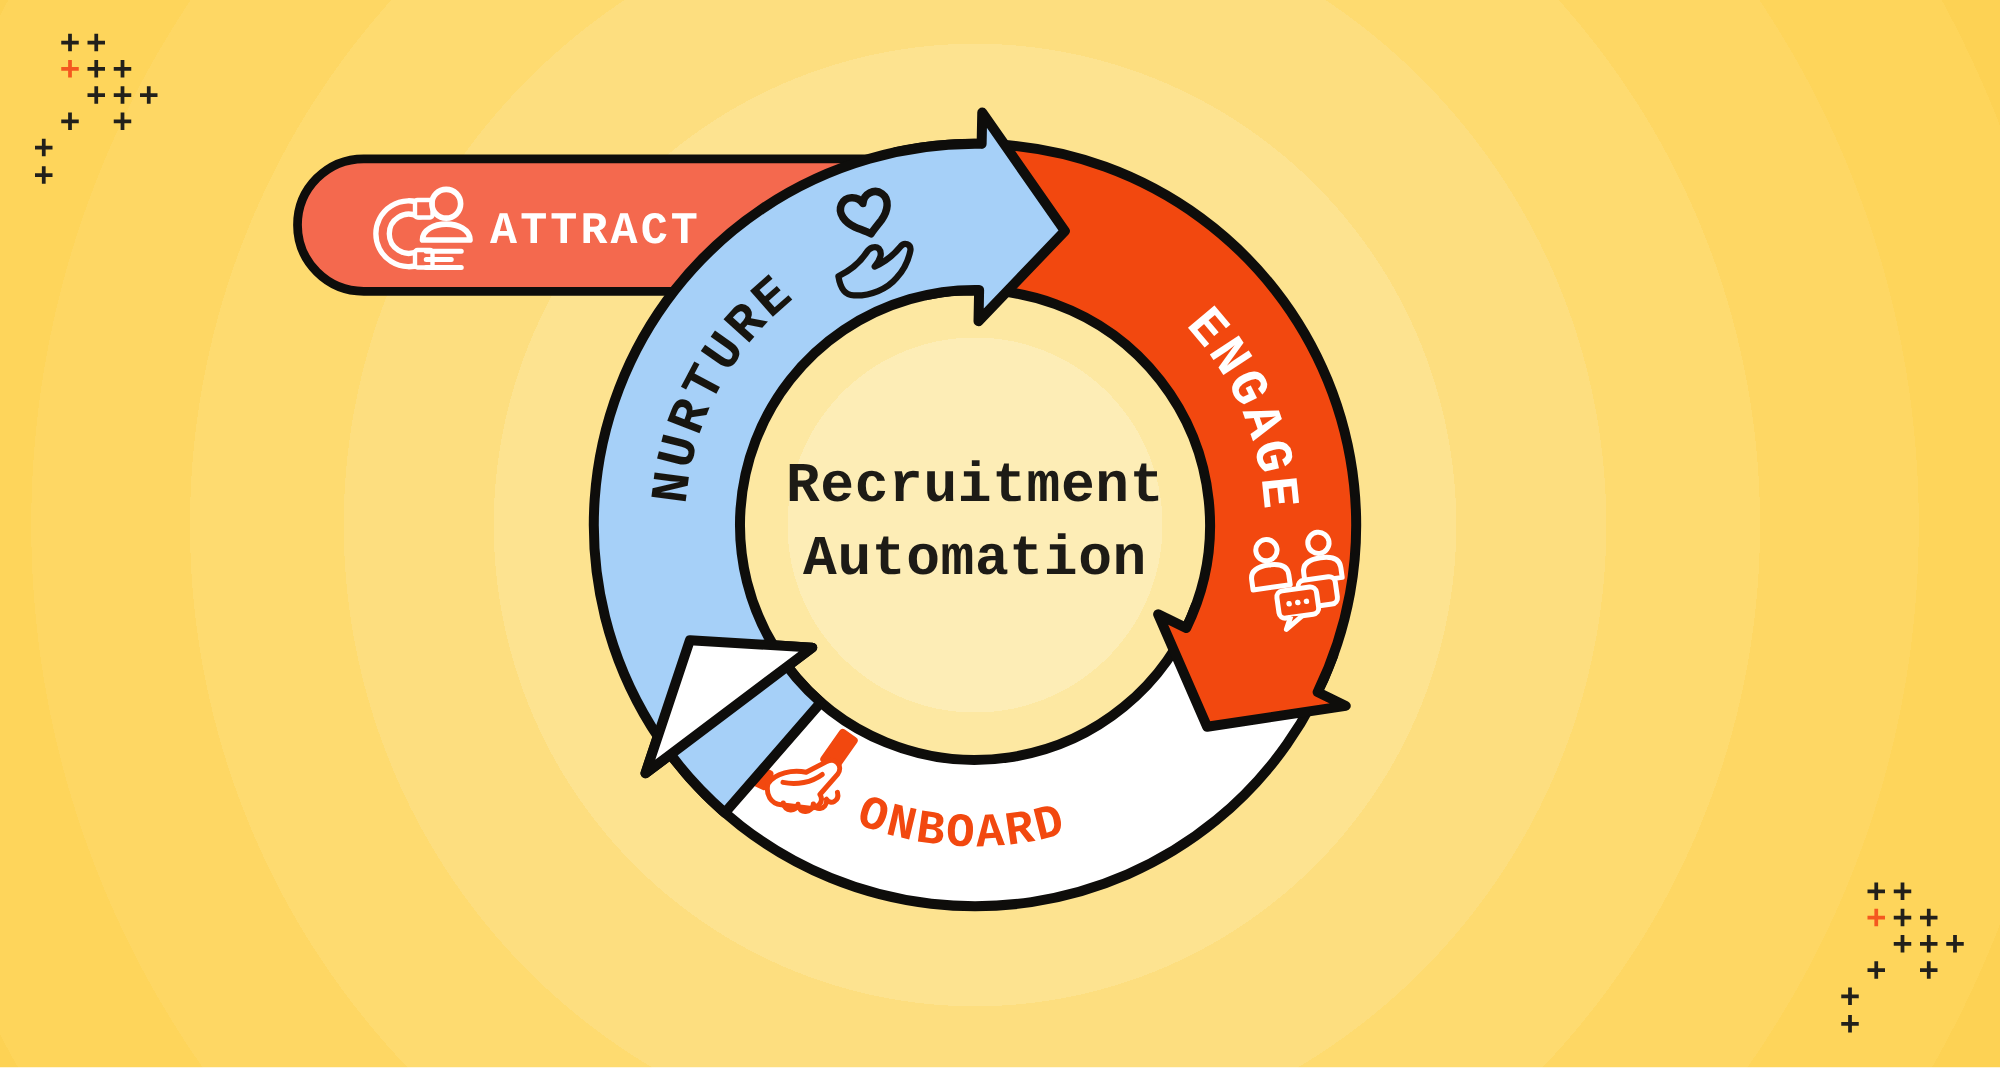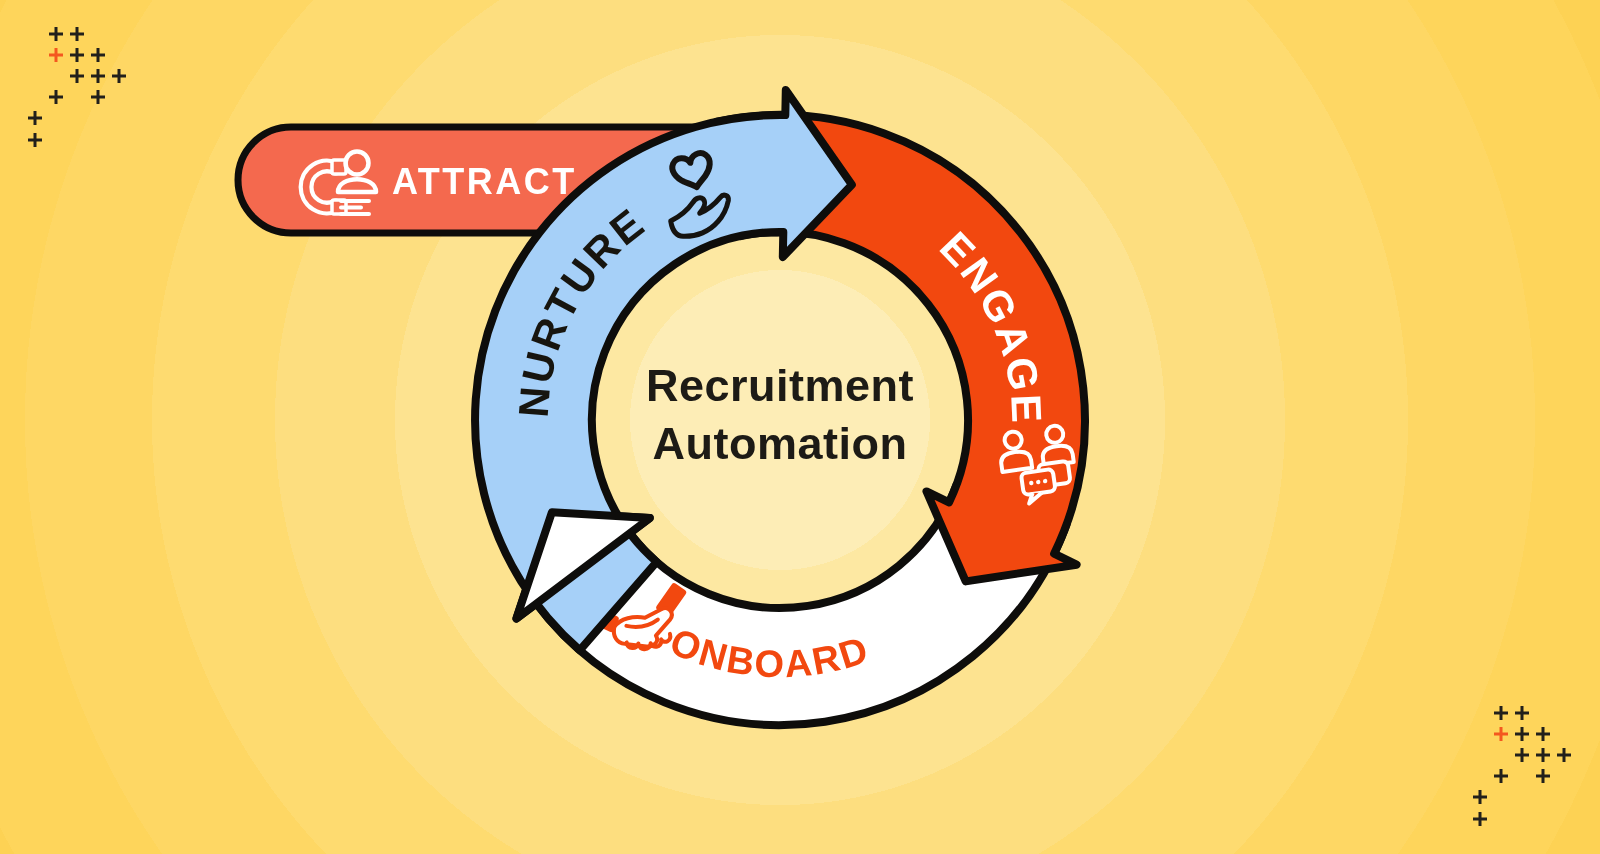--- a/index.html
+++ b/index.html
@@ -10,21 +10,21 @@
     background:
       radial-gradient(circle at 780px 420px,
         #FDEDB6 0px, #FDEDB6 150px,
         #FDE8A2 150px, #FDE8A2 265px,
         #FDE390 265px, #FDE390 385px,
         #FDDE7F 385px, #FDDE7F 505px,
         #FEDB70 505px, #FEDB70 628px,
         #FED764 628px, #FED764 755px,
         #FED55B 755px, #FED55B 880px,
         #FDD254 880px);
-    font-family:Liberation Sans, sans-serif;
+    font-family:Liberation Mono, monospace;
   }
   svg{position:absolute;left:0;top:0;}
   .arrow{stroke:#0E0D0B;stroke-width:8;stroke-linejoin:round;stroke-linecap:round;}
   .pill-outline{stroke:#0E0D0B;stroke-width:7;}
   .arc-label{font-weight:bold;font-size:42px;letter-spacing:2.5px;}
   .arc-label-small{font-weight:bold;font-size:38px;letter-spacing:2px;}
   .badge-label{font-weight:bold;font-size:36px;letter-spacing:2.5px;}
   .title-text{font-weight:bold;font-size:45px;letter-spacing:.5px;}
   .icon-white{stroke:#FFFFFF;fill:none;stroke-linecap:round;stroke-linejoin:round;}
   .icon-black{stroke:#151310;fill:none;stroke-linecap:round;stroke-linejoin:round;}

